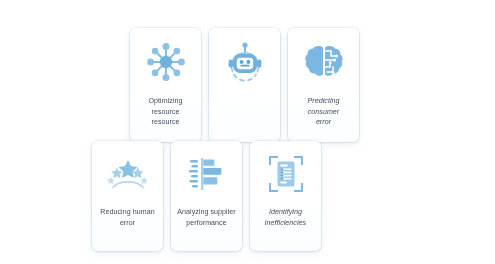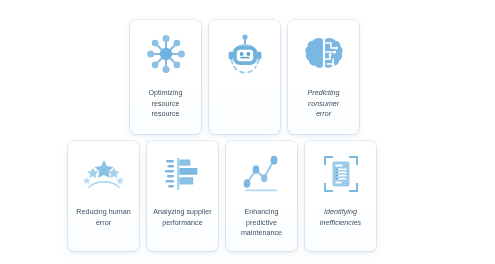--- a/index.html
+++ b/index.html
@@ -18,22 +18,22 @@
     position: absolute;
     left: 0; top: 0;
     width: 495px;
     height: 264px;
     background: #ffffff;
   }
   .row {
     position: absolute;
     display: flex;
   }
-  #row-top  { left: 130px; top: 20px;  }
-  #row-bottom { left: 68px; top: 141px; }
+  #row-top  { left: 130px; top: 28px;  }
+  #row-bottom { left: 92px; top: 141px; }
 
   .card {
     width: 71px;
     height: 114px;
     margin-right: 8px;
     background: linear-gradient(180deg, #ffffff 0%, #ffffff 55%, #fbfdff 100%);
     border-radius: 6px;
     box-shadow: 0 1px 3px rgba(120,150,180,0.16),
                 0 3px 8px rgba(120,150,180,0.10),
                 0 0 0 0.6px rgba(205,225,242,0.85);
@@ -219,39 +219,20 @@
           <rect x="15.3" y="13" width="18" height="6.8" rx="0.6" fill="#7ab7e2"></rect>
           <rect x="15.3" y="22.2" width="14" height="7.2" rx="0.6" fill="#8cc1e6"></rect>
         </svg>
       </div>
       <div class="label">
         <span>Analyzing supplier</span><br>
         <span>performance</span>
       </div>
     </div>
 
-    <div class="card">
-      <div class="icon-wrap">
-        <svg width="40" height="40" viewBox="0 0 40 40">
-
-          <polyline points="5,29 14,16 22,24 32,6" fill="none" stroke="#9ccbea" stroke-width="2.1" stroke-linecap="round" stroke-linejoin="round"></polyline>
-
-          <ellipse cx="5" cy="29.5" rx="3.3" ry="4.3" fill="#7ab7e2"></ellipse>
-          <ellipse cx="14" cy="15.5" rx="3.3" ry="4.3" fill="#7ab7e2"></ellipse>
-          <ellipse cx="22.3" cy="24.2" rx="3.1" ry="4.0" fill="#8cc1e6"></ellipse>
-          <ellipse cx="32" cy="6.2" rx="3.4" ry="4.4" fill="#7ab7e2"></ellipse>
-
-          <rect x="3" y="35.4" width="32" height="1.9" rx="0.9" fill="#b6d9f1"></rect>
-        </svg>
-      </div>
-      <div class="label">
-        <span>Enhancing predictive</span><br>
-        <span>maintenance</span>
-      </div>
-    </div>
 
     <div class="card">
       <div class="icon-wrap">
         <svg width="36" height="40" viewBox="0 0 36 40">
 
           <g stroke="#7ab7e2" stroke-width="1.9" fill="none" stroke-linecap="square">
             <path d="M2 10 V3 H9"></path>
             <path d="M27 3 H34 V10"></path>
             <path d="M34 30 V37 H27"></path>
             <path d="M9 37 H2 V30"></path>

